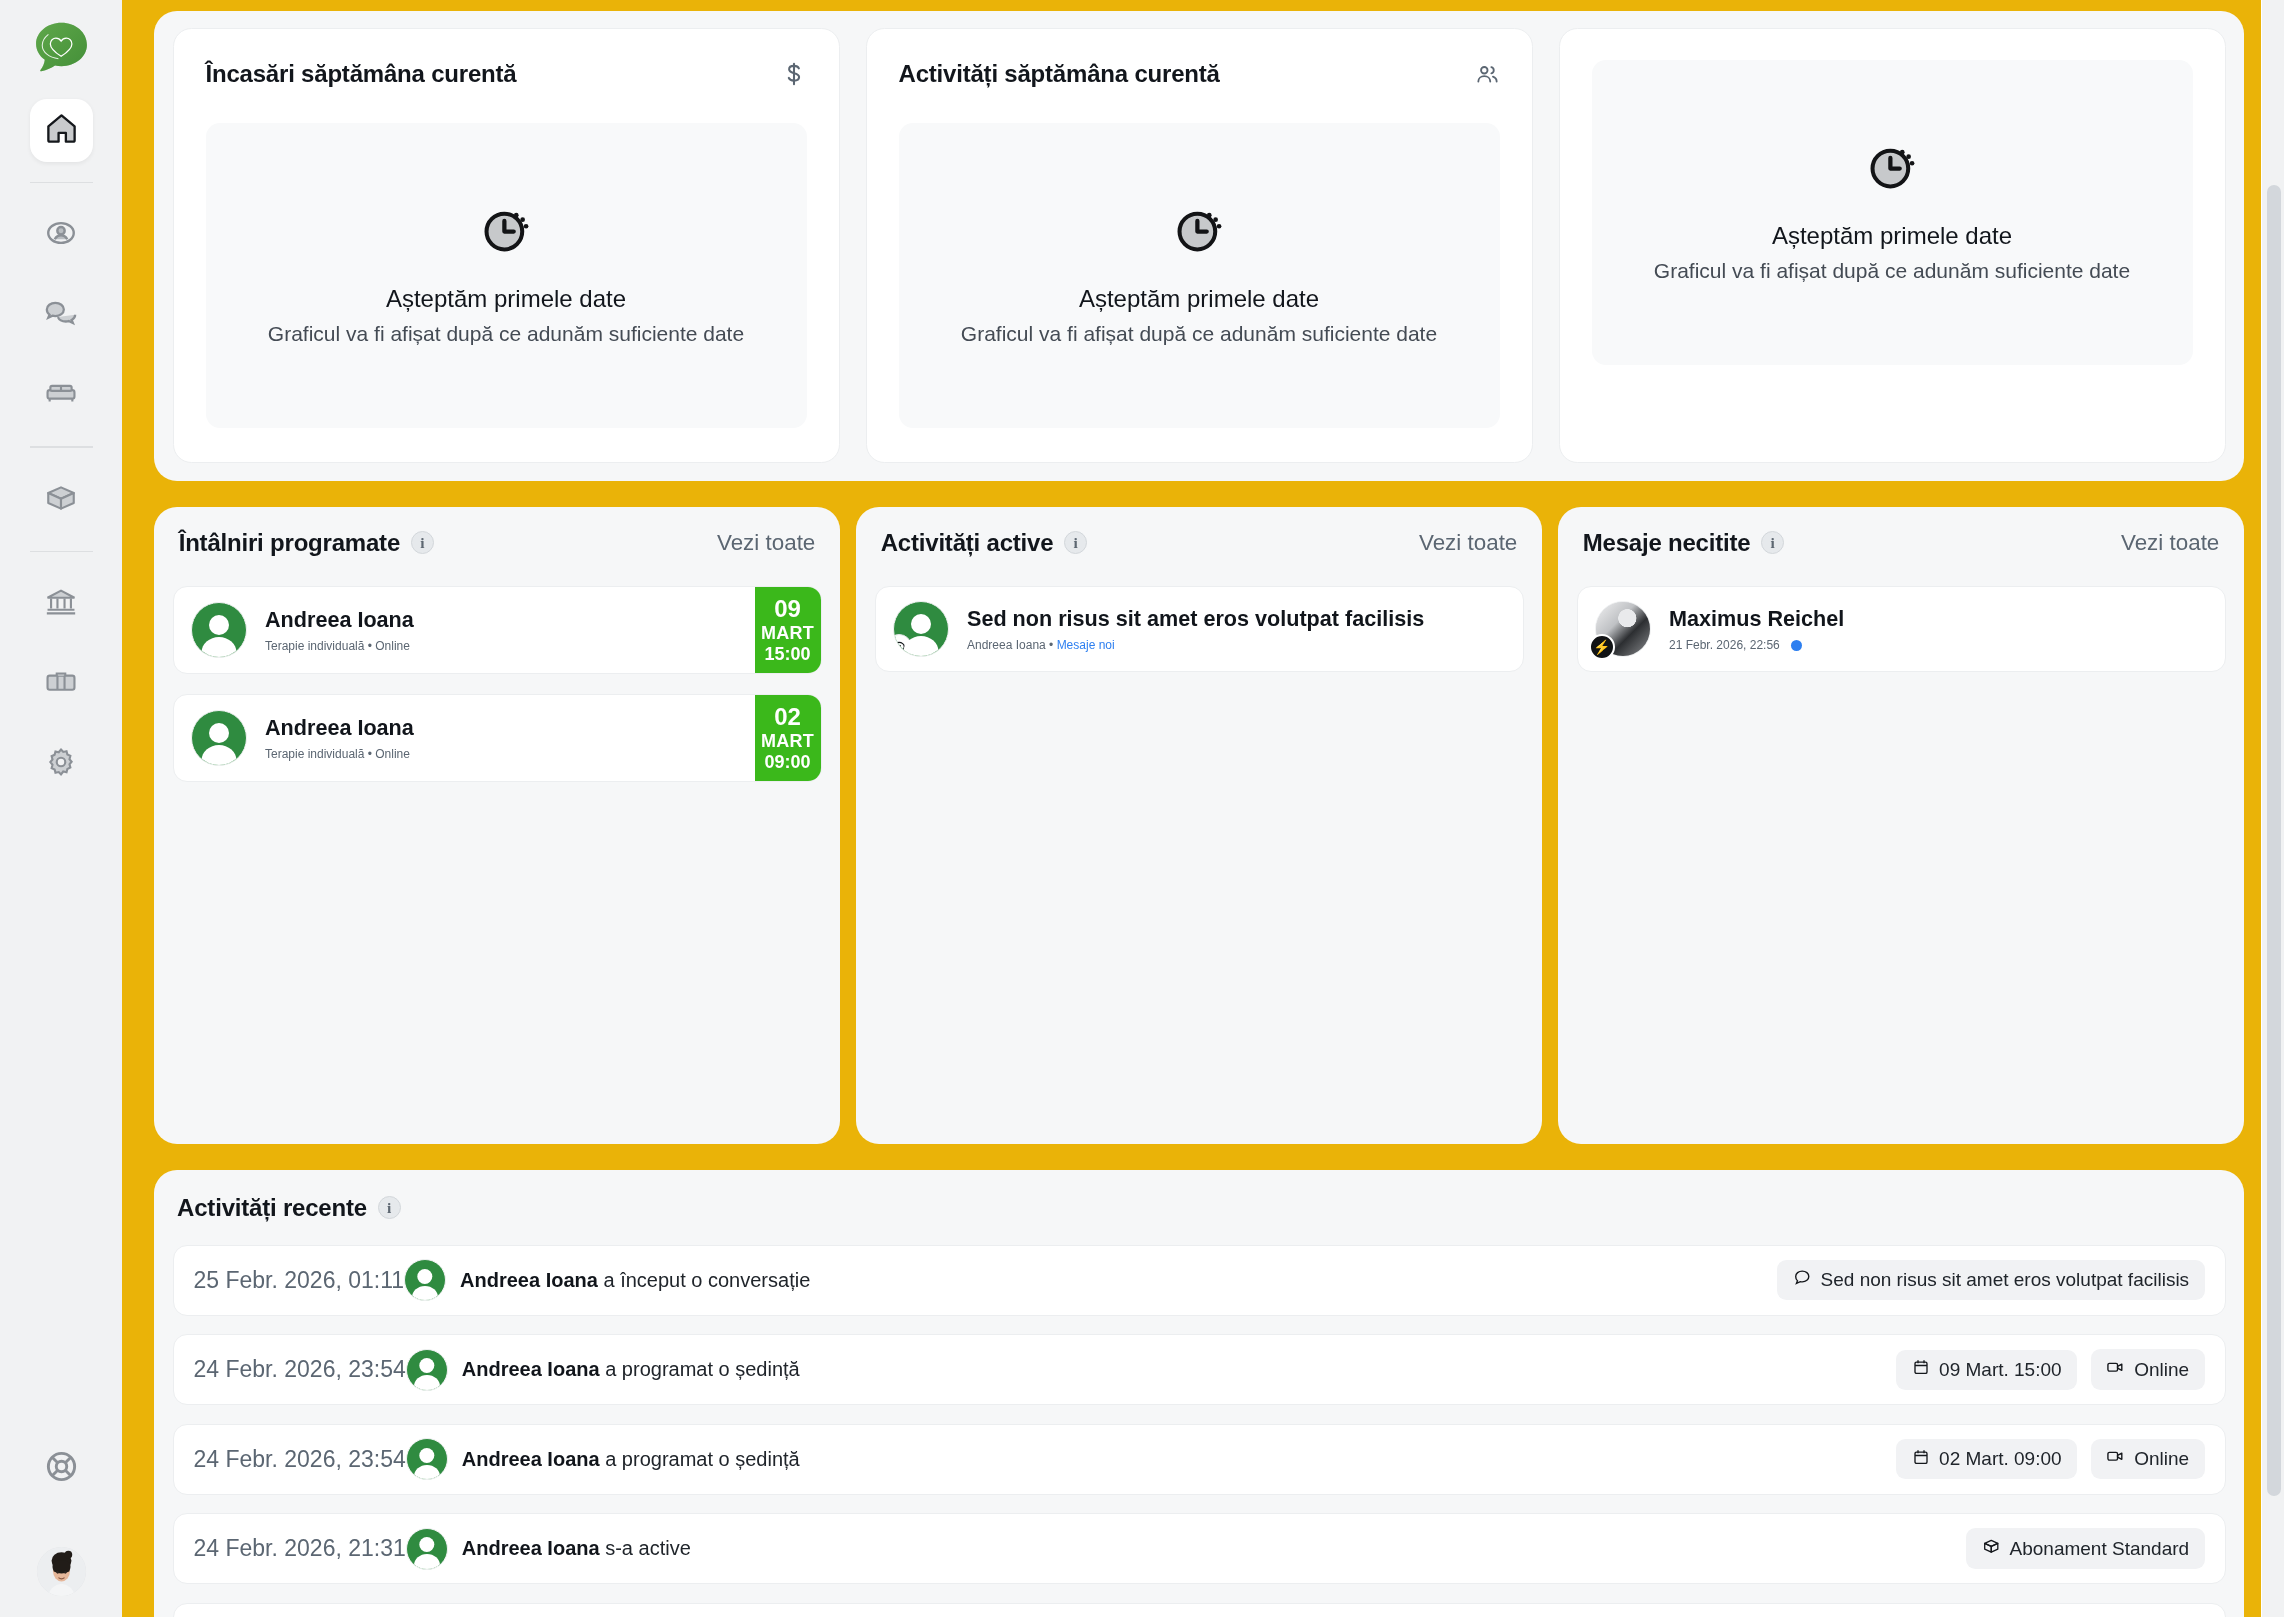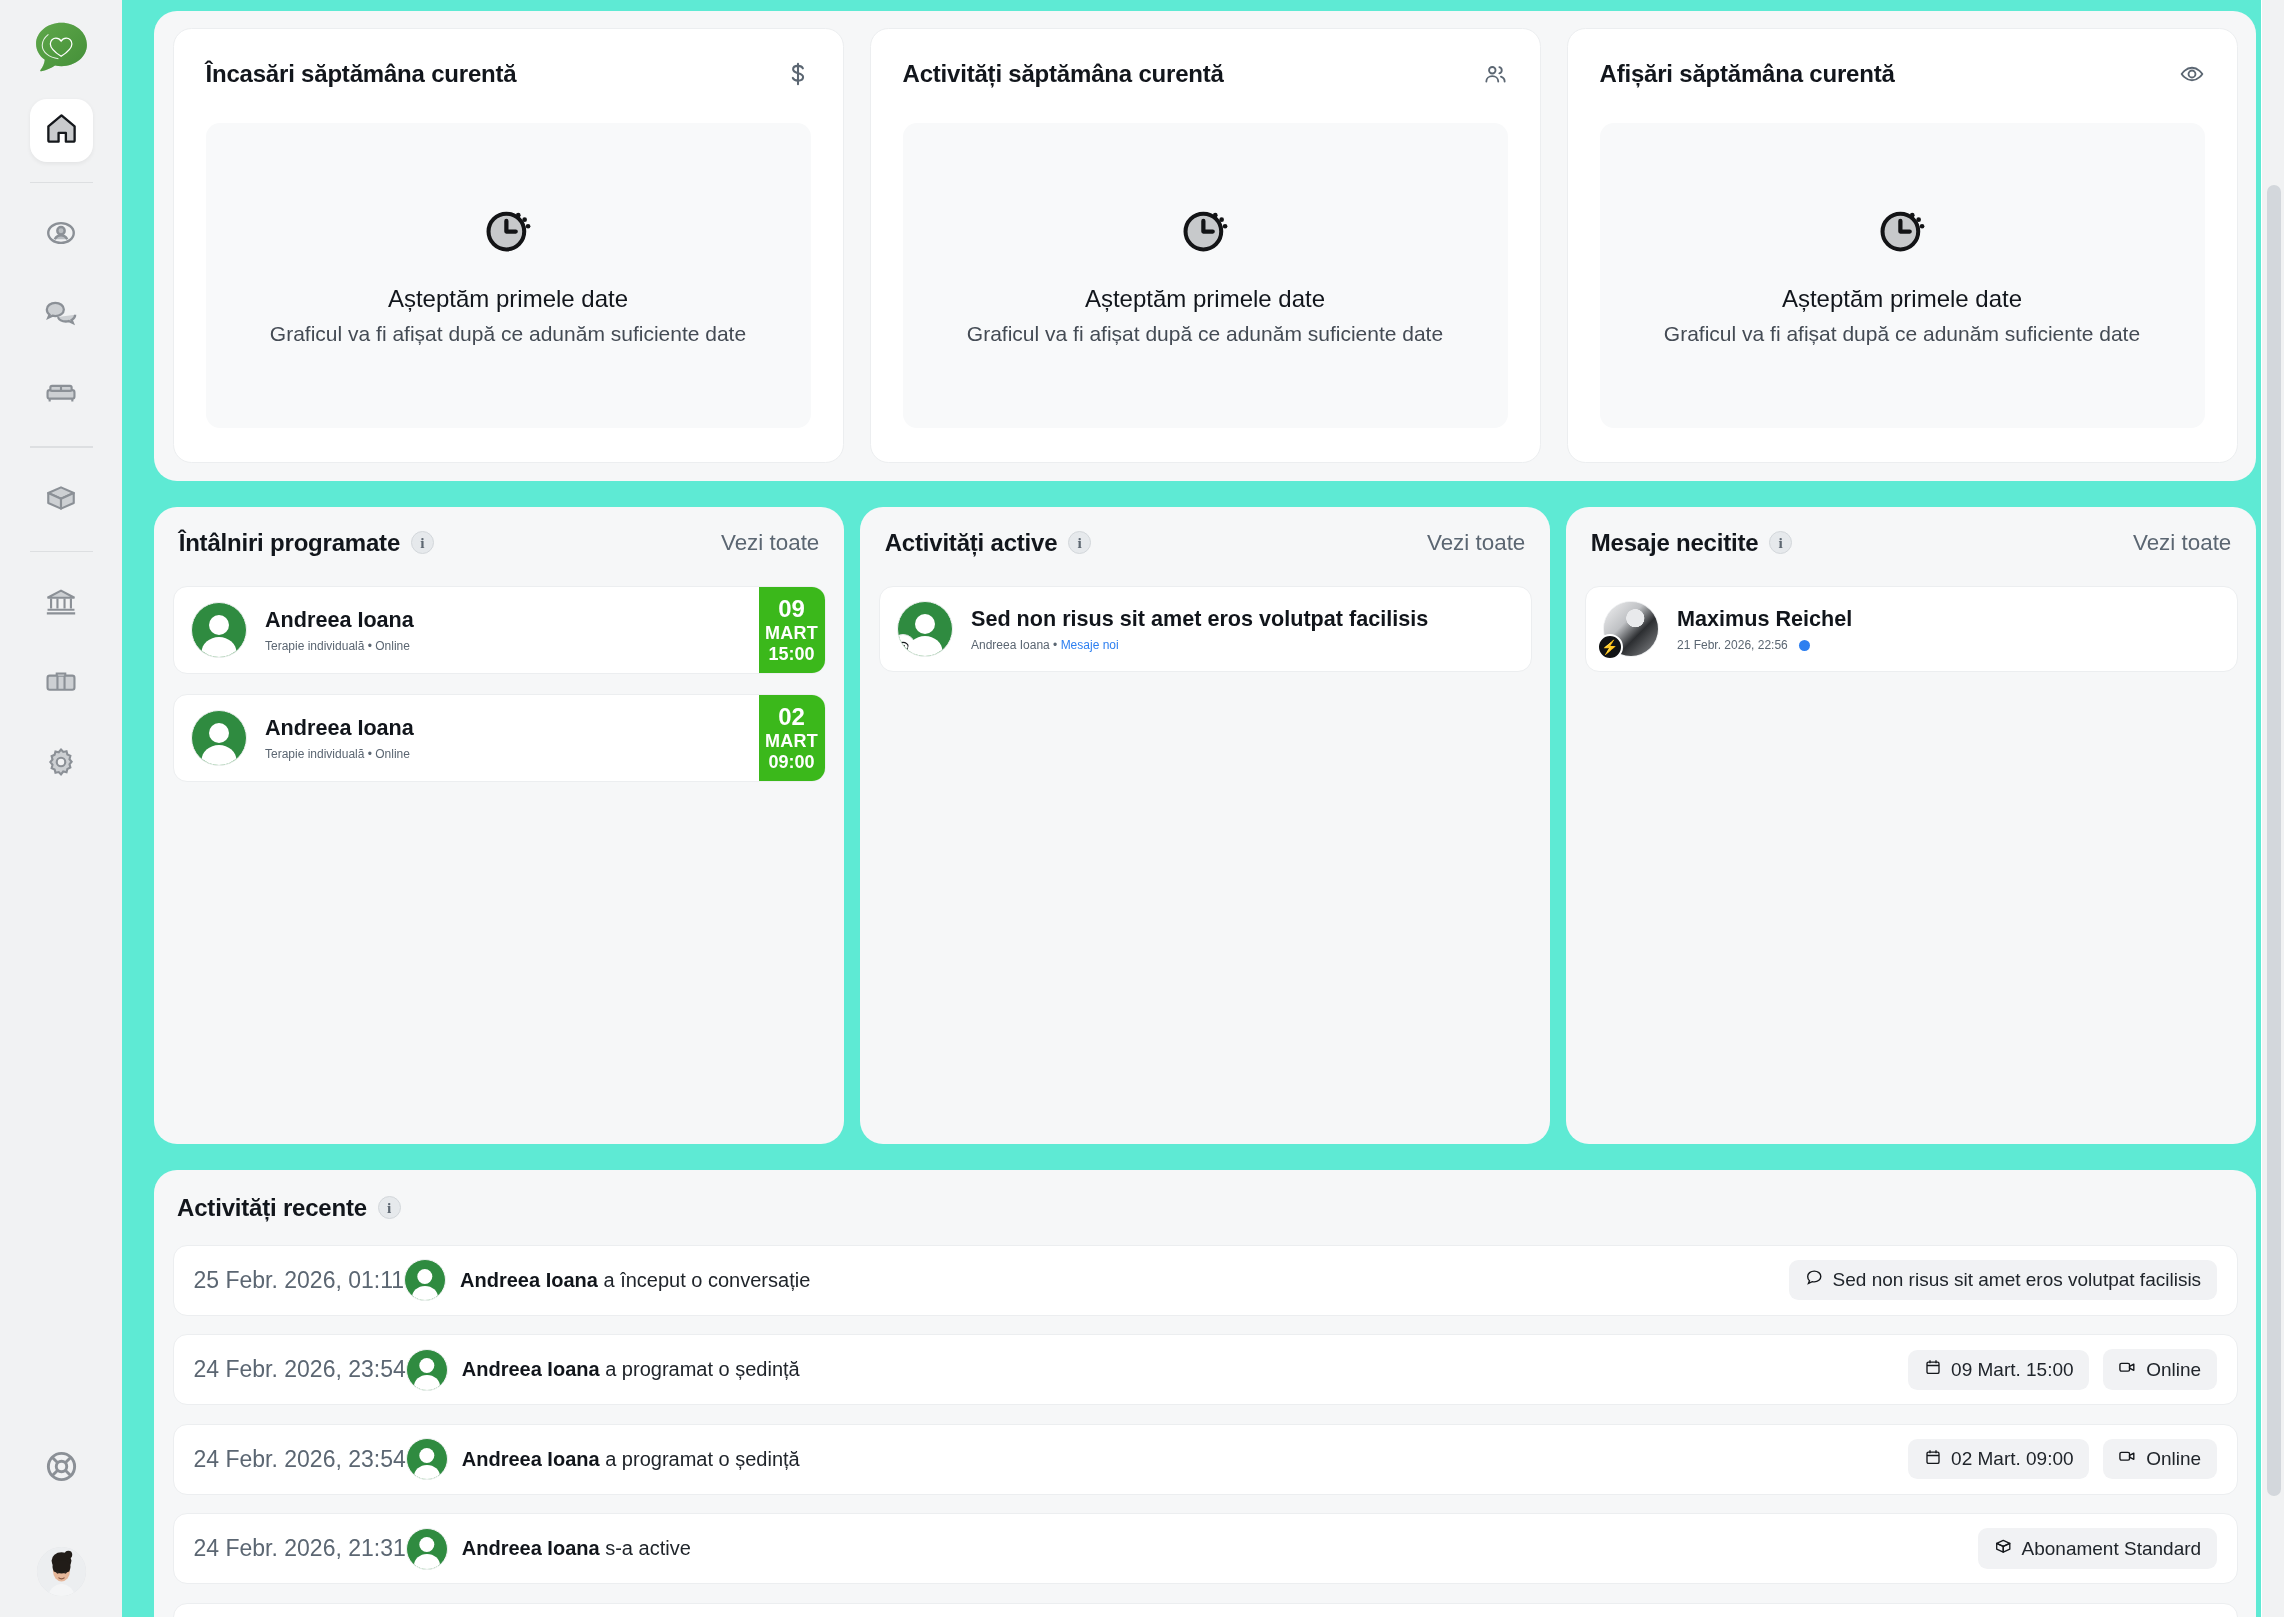--- a/index.html
+++ b/index.html
@@ -45,22 +45,22 @@
   .sb-bottom { display: flex; flex-direction: column; align-items: center; padding-bottom: 21.6px; }
   .avatar-photo {
     width: 49px; height: 49px; border-radius: 50%;
     background: #e3e5e7; overflow: hidden; position: relative;
     margin-top: 31px;
   }
 
   
   .main {
     flex: 1 1 auto;
-    background: #5eead4;
-    padding: 0 0 0 0;
+    background: #eab308;
+    padding: 0 12px 0 0;
     overflow: hidden;
     position: relative;
   }
   .section {
     background: #f6f7f8;
     border-radius: 23px;
     margin: 0 28px 26px 32px;
     padding: 17px 18.5px 18.5px 18.5px;
   }
   .row3 { display: flex; gap: 26px; }
@@ -406,29 +406,20 @@
                 <circle cx="19.6" cy="6.9" r="1.1" fill="#131416"></circle>
                 <circle cx="21.2" cy="10" r="1.1" fill="#131416"></circle>
               </svg>
             </span>
             <div class="ph-title">Așteptăm primele date</div>
             <div class="ph-sub">Graficul va fi afișat după ce adunăm suficiente date</div>
           </div>
         </div>
 
         <div class="stat-card">
-          <div class="stat-head">
-            <div class="stat-title">Afișări săptămâna curentă</div>
-            <div class="stat-icon">
-              <svg width="26" height="26" viewBox="0 0 24 24" fill="none" stroke="#5b6672" stroke-width="1.7">
-                <path d="M2.5 12S6 6.2 12 6.2 21.5 12 21.5 12 18 17.8 12 17.8 2.5 12 2.5 12z"></path>
-                <circle cx="12" cy="12" r="3.2"></circle>
-              </svg>
-            </div>
-          </div>
           <div class="stat-body">
             <span>
               <svg width="51" height="51" viewBox="0 0 24 24">
                 <circle cx="11" cy="12.5" r="8.4" fill="#c7c9cb" stroke="#131416" stroke-width="1.9"></circle>
                 <path d="M11 7.5v5h4.4" fill="none" stroke="#131416" stroke-width="2" stroke-linecap="round" stroke-linejoin="round"></path>
                 <circle cx="16.6" cy="4.8" r="1.1" fill="#131416"></circle>
                 <circle cx="19.6" cy="6.9" r="1.1" fill="#131416"></circle>
                 <circle cx="21.2" cy="10" r="1.1" fill="#131416"></circle>
               </svg>
             </span>

